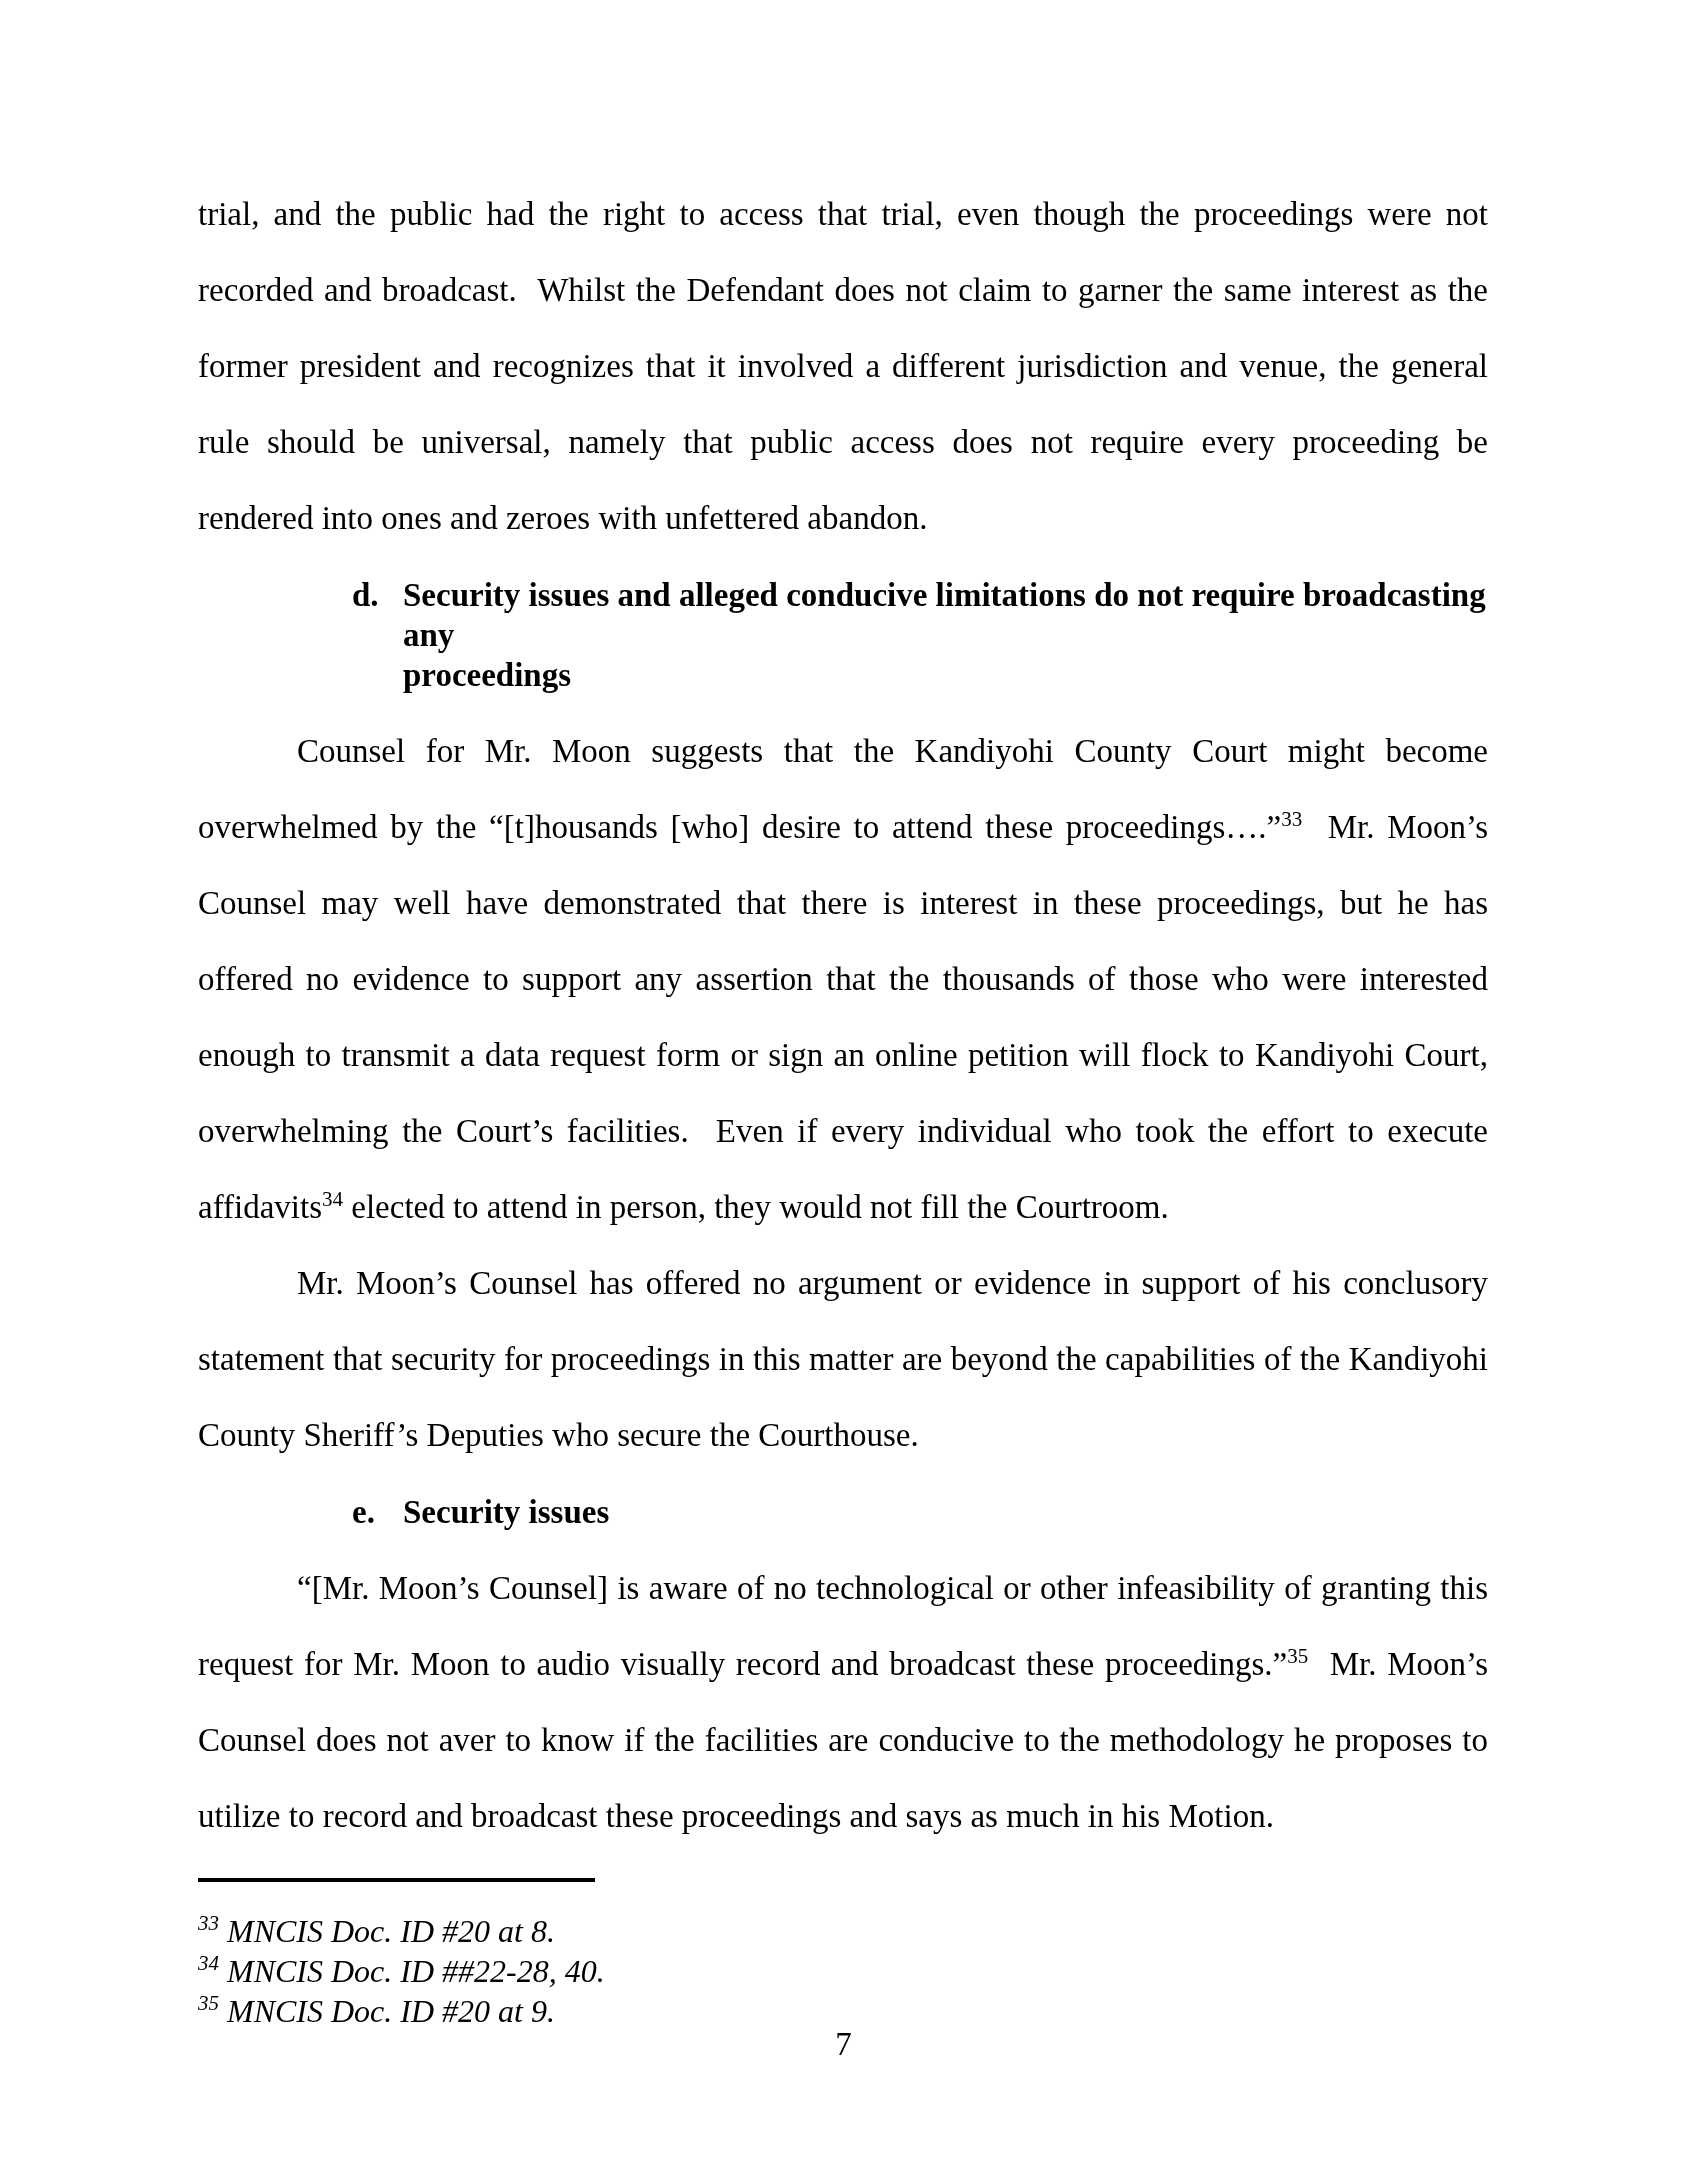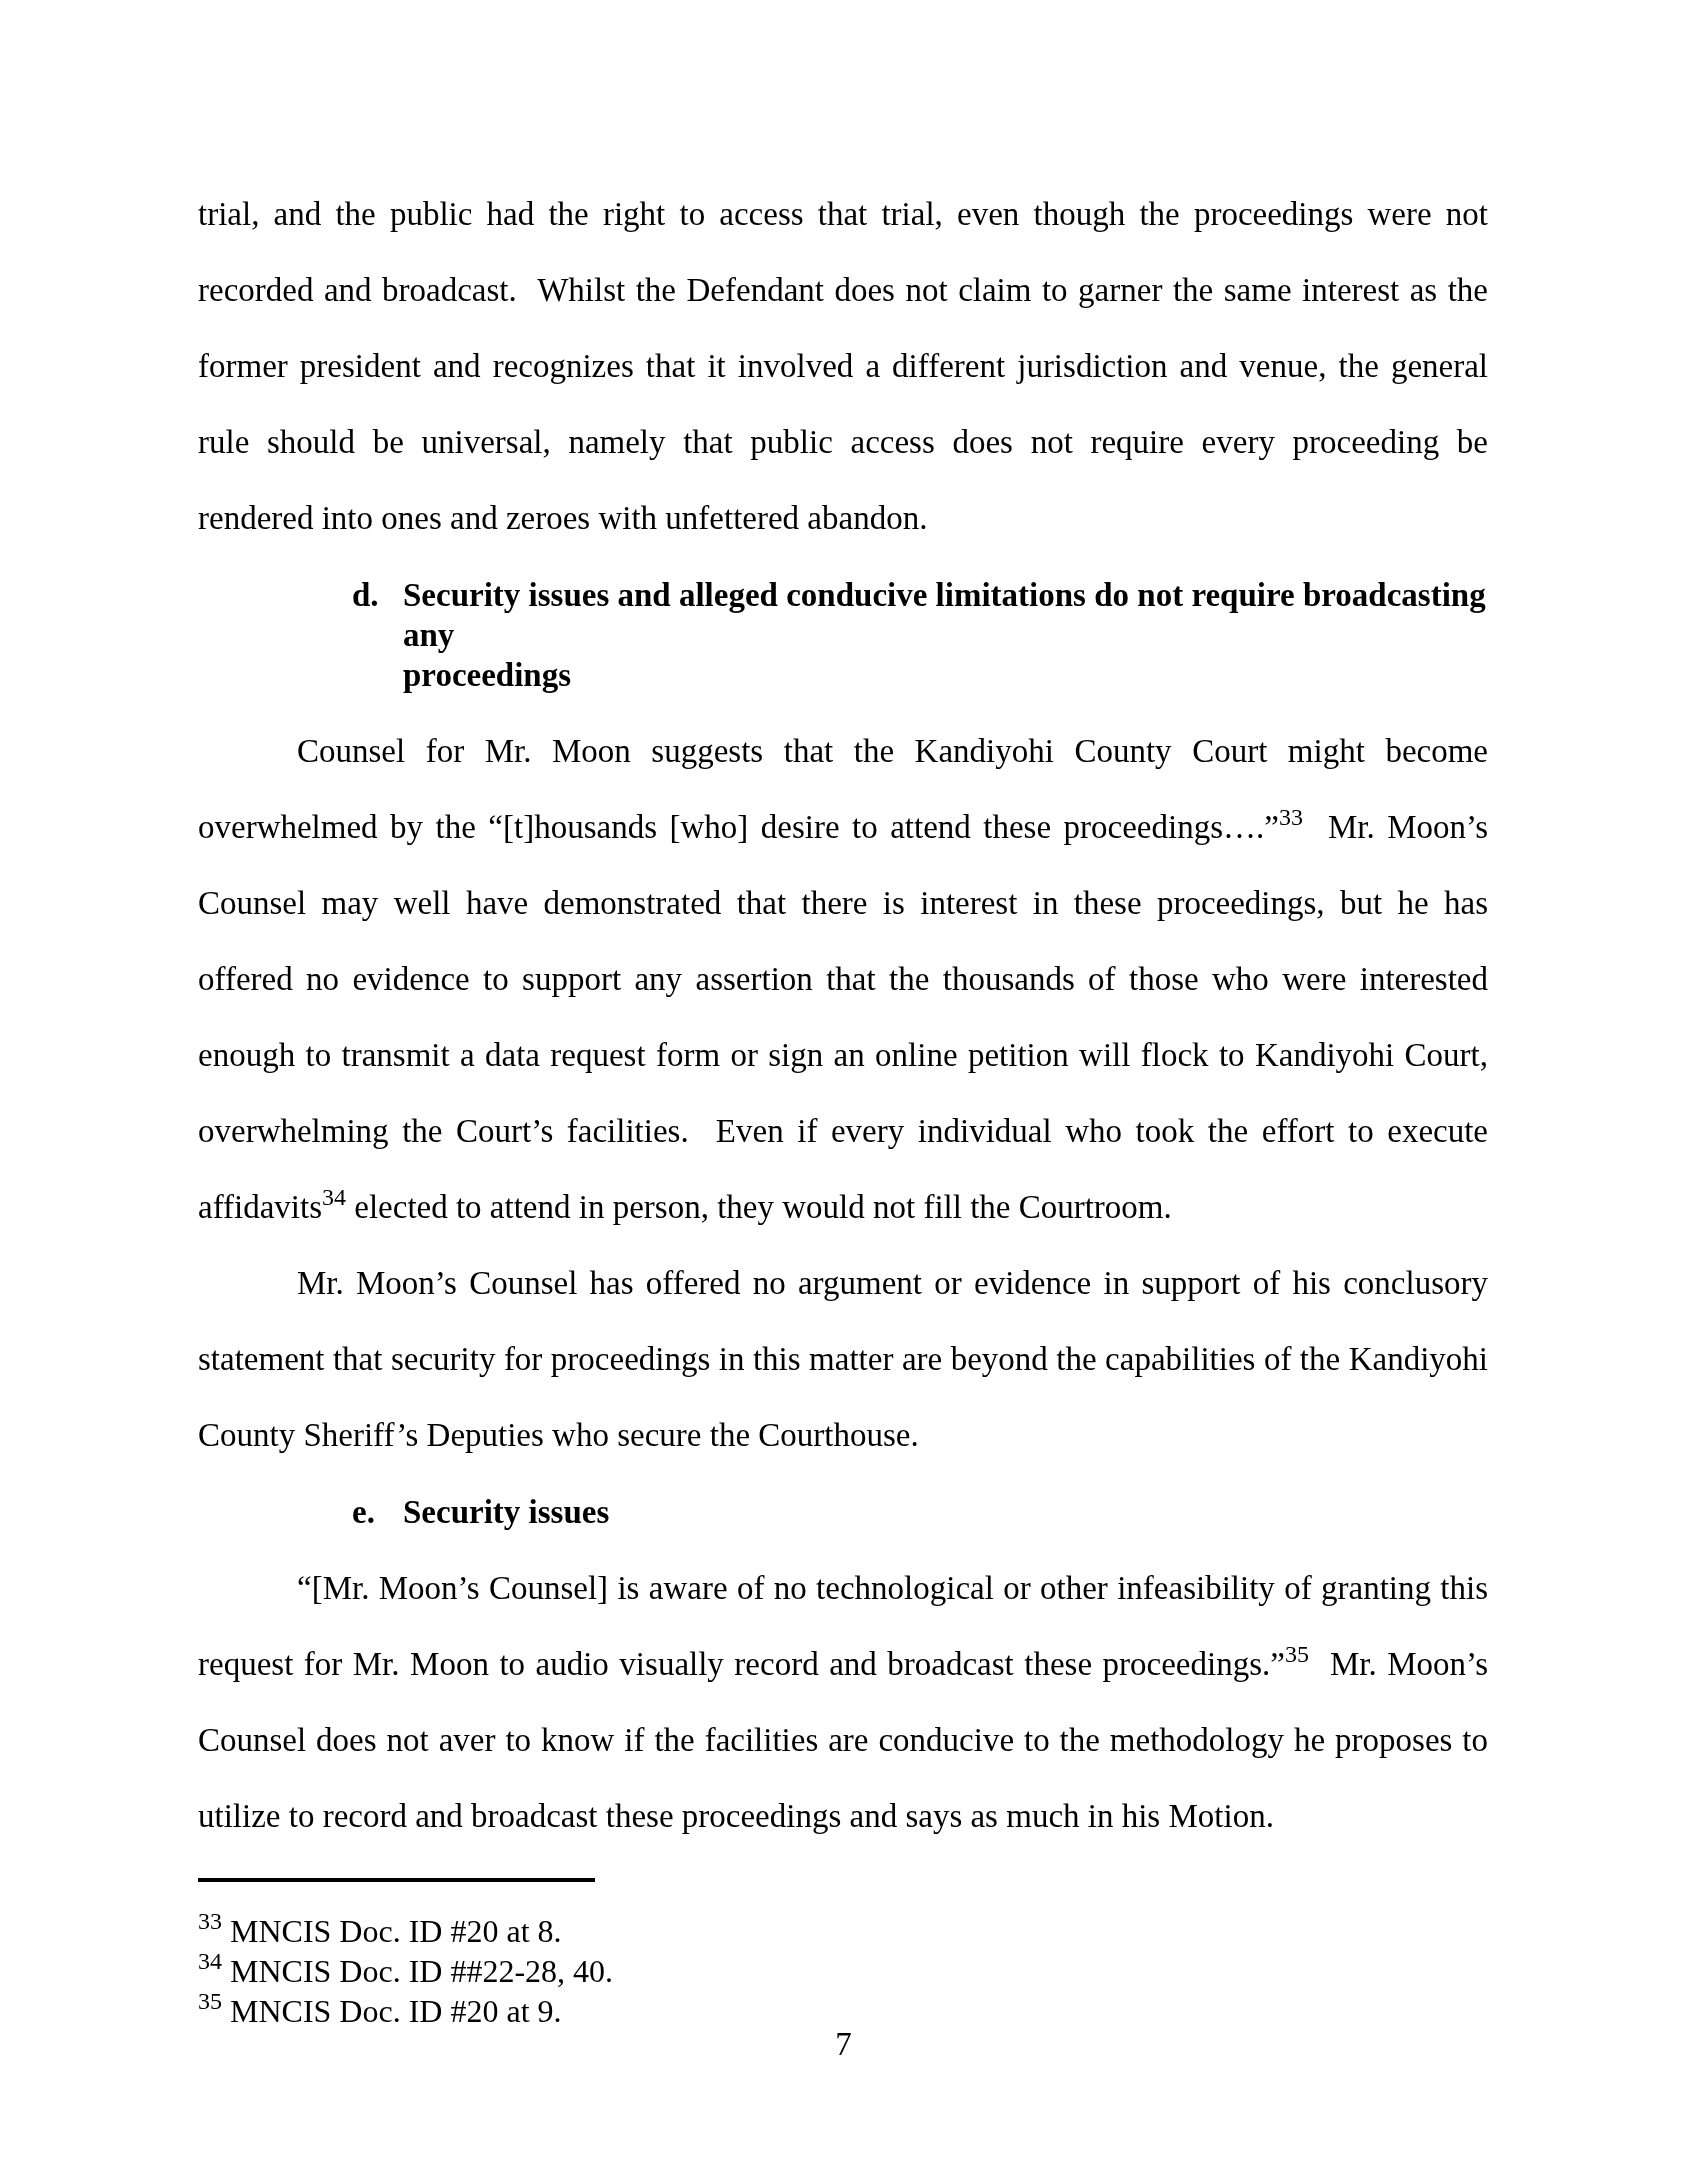--- a/index.html
+++ b/index.html
@@ -21,21 +21,21 @@
   p.body {
     font-size: 33px;
     line-height: 76px;
     margin: 0;
     text-align: justify;
     text-align-last: left;
   }
   p.first { margin-top: 172px; }
   p.indent { text-indent: 99px; }
   .sup {
-    font-size: 24px;
+    font-size: 21px;
     line-height: 0;
     position: relative;
     top: -0.55em;
     white-space: nowrap;
   }
   .list-heading {
     position: relative;
     margin: 18.5px 0 18.5px 205px;
     font-size: 33px;
     line-height: 40px;
@@ -51,21 +51,21 @@
   .footnote-sep {
     width: 397px;
     height: 4px;
     background: #000000;
     margin: 24px 0 29px 0;
   }
   .footnotes {
     font-size: 32px;
     line-height: 40px;
   }
-  .footnote-item { white-space: nowrap; }
+  .footnote-item { white-space: nowrap; font-style: italic; }
   .page-number {
     position: absolute;
     top: 2024px;
     left: 0;
     width: 1687px;
     text-align: center;
     font-size: 33px;
     line-height: 40px;
   }
 </style>

